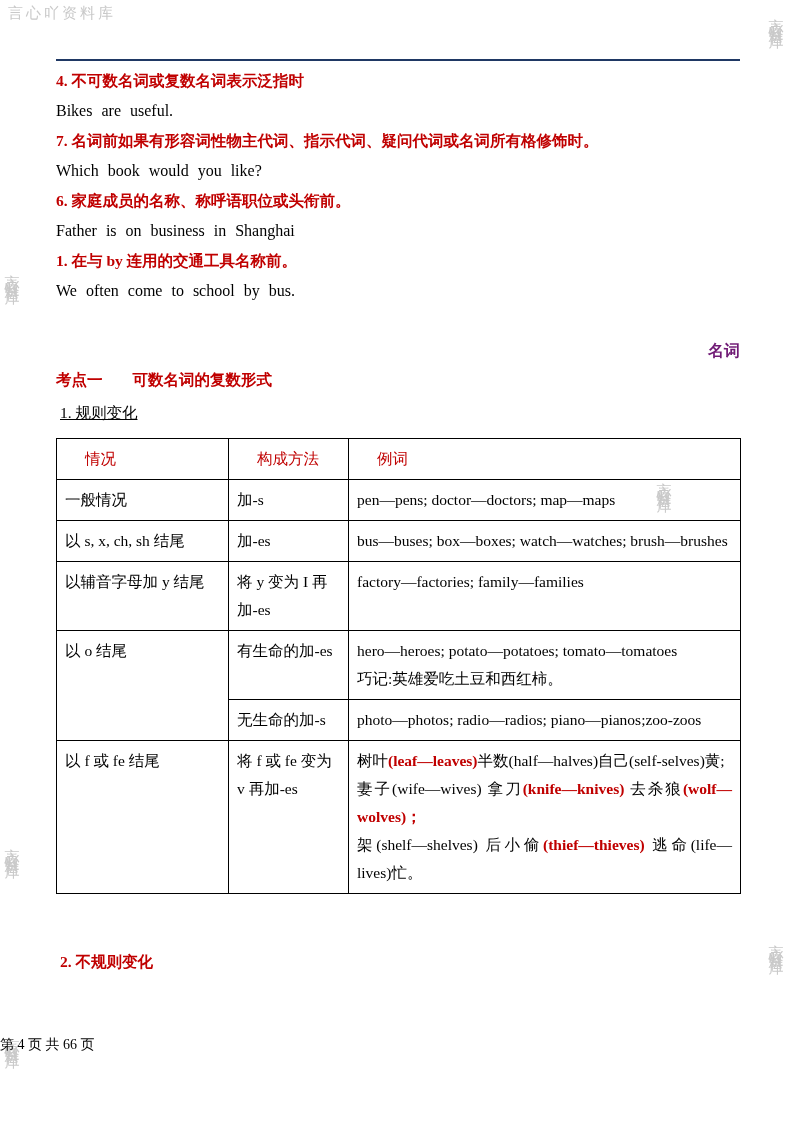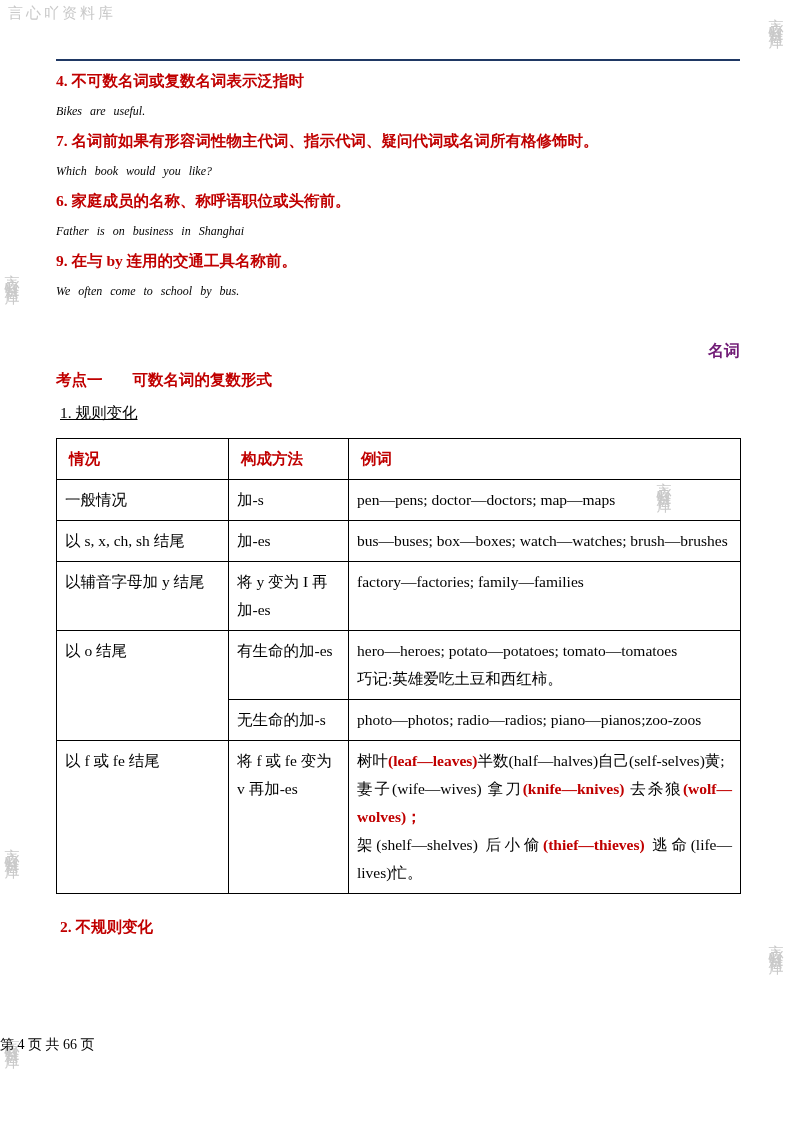--- a/index.html
+++ b/index.html
@@ -48,24 +48,23 @@
   }
 
   .red-heading {
     color: #c00000;
     font-weight: bold;
     font-size: 15.5px;
     line-height: 30px;
   }
   .example {
     color: #000;
-    font-size: 12px;
+    font-size: 16px;
     line-height: 30px;
     word-spacing: 5px;
-    font-style: italic;
   }
 
   .center-title {
     margin-top: 32px;
     text-align: right;
     color: #701a75;
     font-weight: bold;
     font-size: 16px;
     line-height: 26px;
   }
@@ -78,21 +77,21 @@
   }
   .kaodian-gap { margin-left: 30px; }
   .sub {
     margin-top: 7px;
     font-size: 15.5px;
     line-height: 26px;
     padding-left: 4px;
     text-decoration: underline;
   }
   .sub-red {
-    margin-top: 20px;
+    margin-top: 55px;
     color: #c00000;
     font-weight: bold;
     font-size: 15.5px;
     line-height: 26px;
     padding-left: 4px;
   }
 
   table.grammar-table {
     margin-top: 12px;
     width: 684px;
@@ -103,22 +102,22 @@
   .grammar-table th, .grammar-table td {
     border: 1px solid #000;
     vertical-align: top;
     padding: 6px 8px;
     font-size: 15.5px;
     line-height: 28px;
     text-align: left;
   }
   .grammar-table th {
     color: #c00000;
-    font-weight: bold;
-    padding-left: 12px;
+    font-weight: normal;
+    padding-left: 28px;
   }
   .col-case   { width: 172px; }
   .col-method { width: 120px; }
   .col-words  { width: 392px; }
   .grammar-table td p { margin: 0; }
   .grammar-table td.justify p { text-align: justify; }
   .red-bold { color: #c00000; font-weight: bold; }
 
   .footer {
     position: absolute;
@@ -147,21 +146,21 @@
 
   <div class="content">
 
     <div class="intro">
       <p class="red-heading">4. 不可数名词或复数名词表示泛指时</p>
       <p class="example">Bikes are useful.</p>
       <p class="red-heading">7. 名词前如果有形容词性物主代词、指示代词、疑问代词或名词所有格修饰时。</p>
       <p class="example">Which book would you like?</p>
       <p class="red-heading">6. 家庭成员的名称、称呼语职位或头衔前。</p>
       <p class="example">Father is on business in Shanghai</p>
-      <p class="red-heading">9. 在与 by 连用的交通工具名称前。</p>
+      <p class="red-heading">1. 在与 by 连用的交通工具名称前。</p>
       <p class="example">We often come to school by bus.</p>
     </div>
 
     <h2 class="center-title">名词</h2>
 
     <p class="kaodian"><span>考点一</span><span class="kaodian-gap">可数名词的复数形式</span></p>
 
     <p class="sub">1. 规则变化</p>
 
     <table class="grammar-table">

